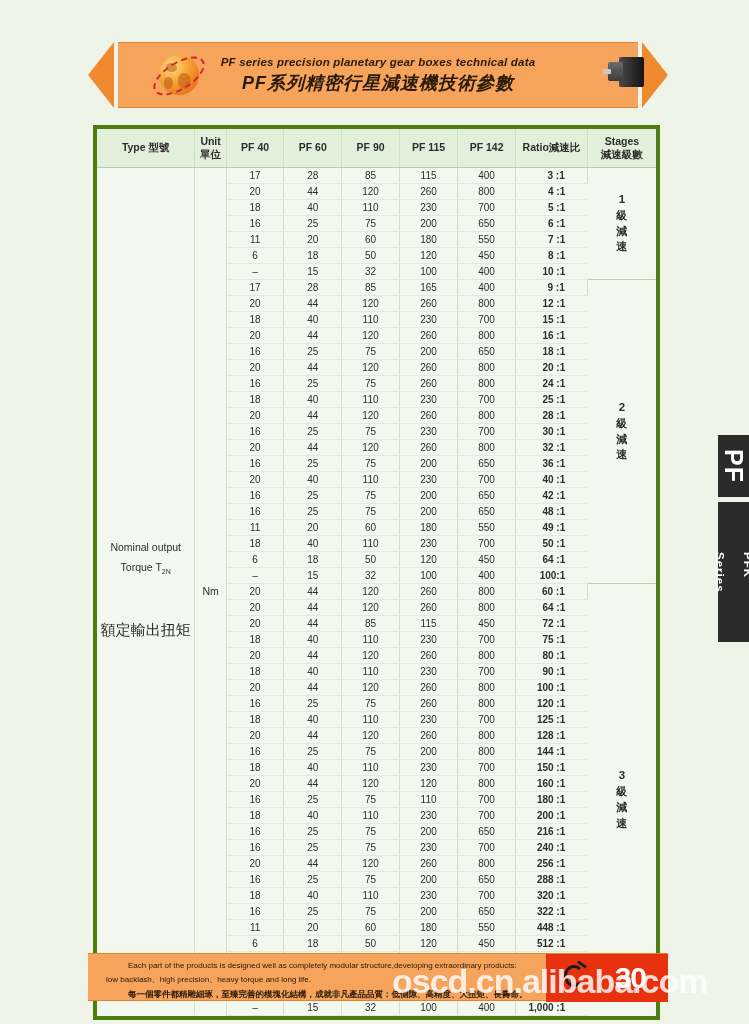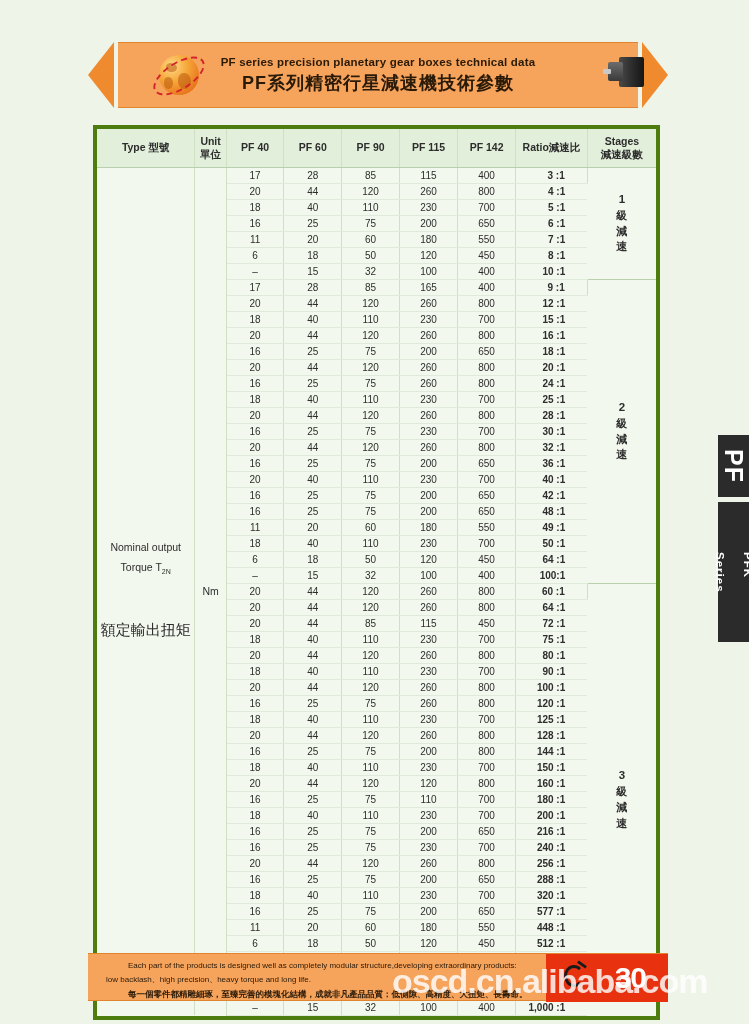--- a/index.html
+++ b/index.html
@@ -7,21 +7,21 @@
     width: 749px; height: 1024px;
     background: #eef4e8;
     font-family: "Liberation Sans", sans-serif;
     position: relative;
     overflow: hidden;
   }
 
   
   .banner-wrap {
     position: absolute; left: 88px; top: 42px;
-    width: 580px; height: 66px;
+    width: 580px; height: 66px; font-style: italic;
   }
   .banner-arrow {
     position: absolute; top: 0; width: 26px; height: 66px;
     background: #f08a2e;
   }
   .banner-arrow.left  { left: 0;  clip-path: polygon(100% 0, 100% 100%, 0 50%); }
   .banner-arrow.right { right: 0; clip-path: polygon(0 0, 0 100%, 100% 50%); }
   .banner-body {
     position: absolute; left: 30px; right: 30px; top: 0; height: 66px;
     background: #f6a35c;
@@ -612,21 +612,21 @@
           <td>230</td>
           <td>700</td>
           <td class="ratio">320 :1</td>
         </tr>
         <tr>
           <td>16</td>
           <td>25</td>
           <td>75</td>
           <td>200</td>
           <td>650</td>
-          <td class="ratio">577 :1</td>
+          <td class="ratio">322 :1</td>
         </tr>
         <tr>
           <td>11</td>
           <td>20</td>
           <td>60</td>
           <td>180</td>
           <td>550</td>
           <td class="ratio">448 :1</td>
         </tr>
         <tr>

